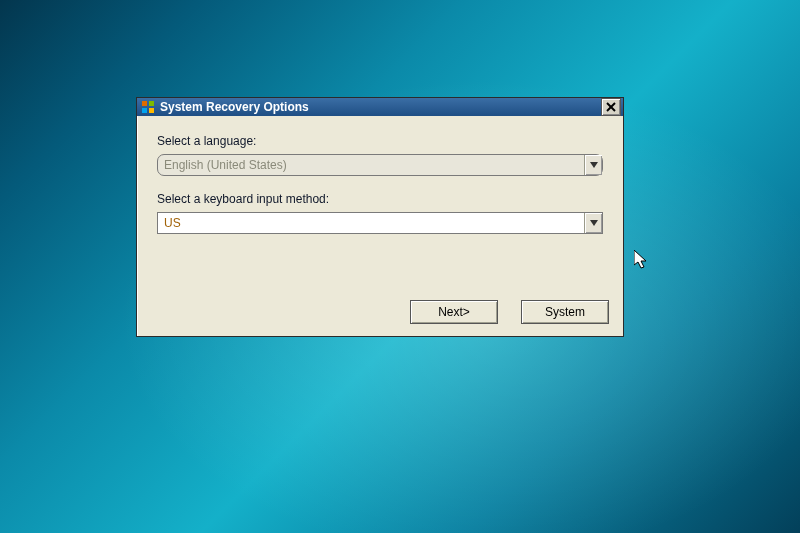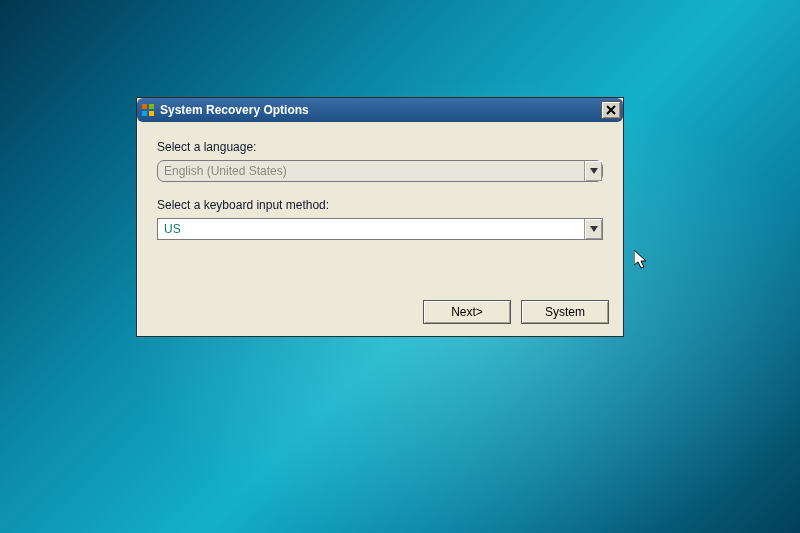--- a/index.html
+++ b/index.html
@@ -26,27 +26,26 @@
   }
   .window {
     position: absolute;
     left: 136px; top: 97px;
     width: 488px; height: 240px;
     background: #ece9d8;
     border: 1px solid #2b2b2b;
     box-shadow: inset 1px 1px 0 #fff;
   }
   .titlebar {
-    height: 24px;
+    height: 18px;
     background: linear-gradient(to bottom, #3b6ea5, #1e4e84);
     display: flex;
     align-items: center;
     padding: 0 2px 0 4px;
     color: #fff;
-    border-radius: 6px;
   }
   .titlebar-icon {
     width: 14px; height: 14px;
     margin-right: 5px;
     display: inline-block;
   }
   .titlebar-text {
     flex: 1;
     font-weight: bold;
     font-size: 12px;
@@ -82,38 +81,38 @@
   }
   .combo.disabled {
     background: #e8e6da;
     border-radius: 7px;
   }
   .combo.disabled .combo-value { color: #8a8a7a; }
   .combo-value {
     flex: 1;
     padding: 3px 6px;
     font-size: 12px;
-    color: #0f766e;
+    color: #a16207;
     white-space: nowrap;
     overflow: hidden;
   }
   .combo-arrow {
     width: 18px;
     background: #e6e3d6;
     border-left: 1px solid #9a9a8a;
     box-shadow: inset 1px 1px 0 #fff, inset -1px -1px 0 #999;
     display: flex; align-items: center; justify-content: center;
     cursor: pointer;
   }
   .combo-arrow svg { width: 8px; height: 6px; fill: #333; }
   .button-row {
     position: absolute;
     right: 14px; bottom: 12px;
     display: flex;
-    gap: 10px;
+    gap: 23px;
   }
   .btn {
     min-width: 88px;
     height: 24px;
     background: #ece9d8;
     border: 1px solid #555;
     box-shadow: inset 1px 1px 0 #fff, inset -1px -1px 0 #a0a090;
     font-size: 12px;
     color: #000;
     display: flex; align-items: center; justify-content: center;

